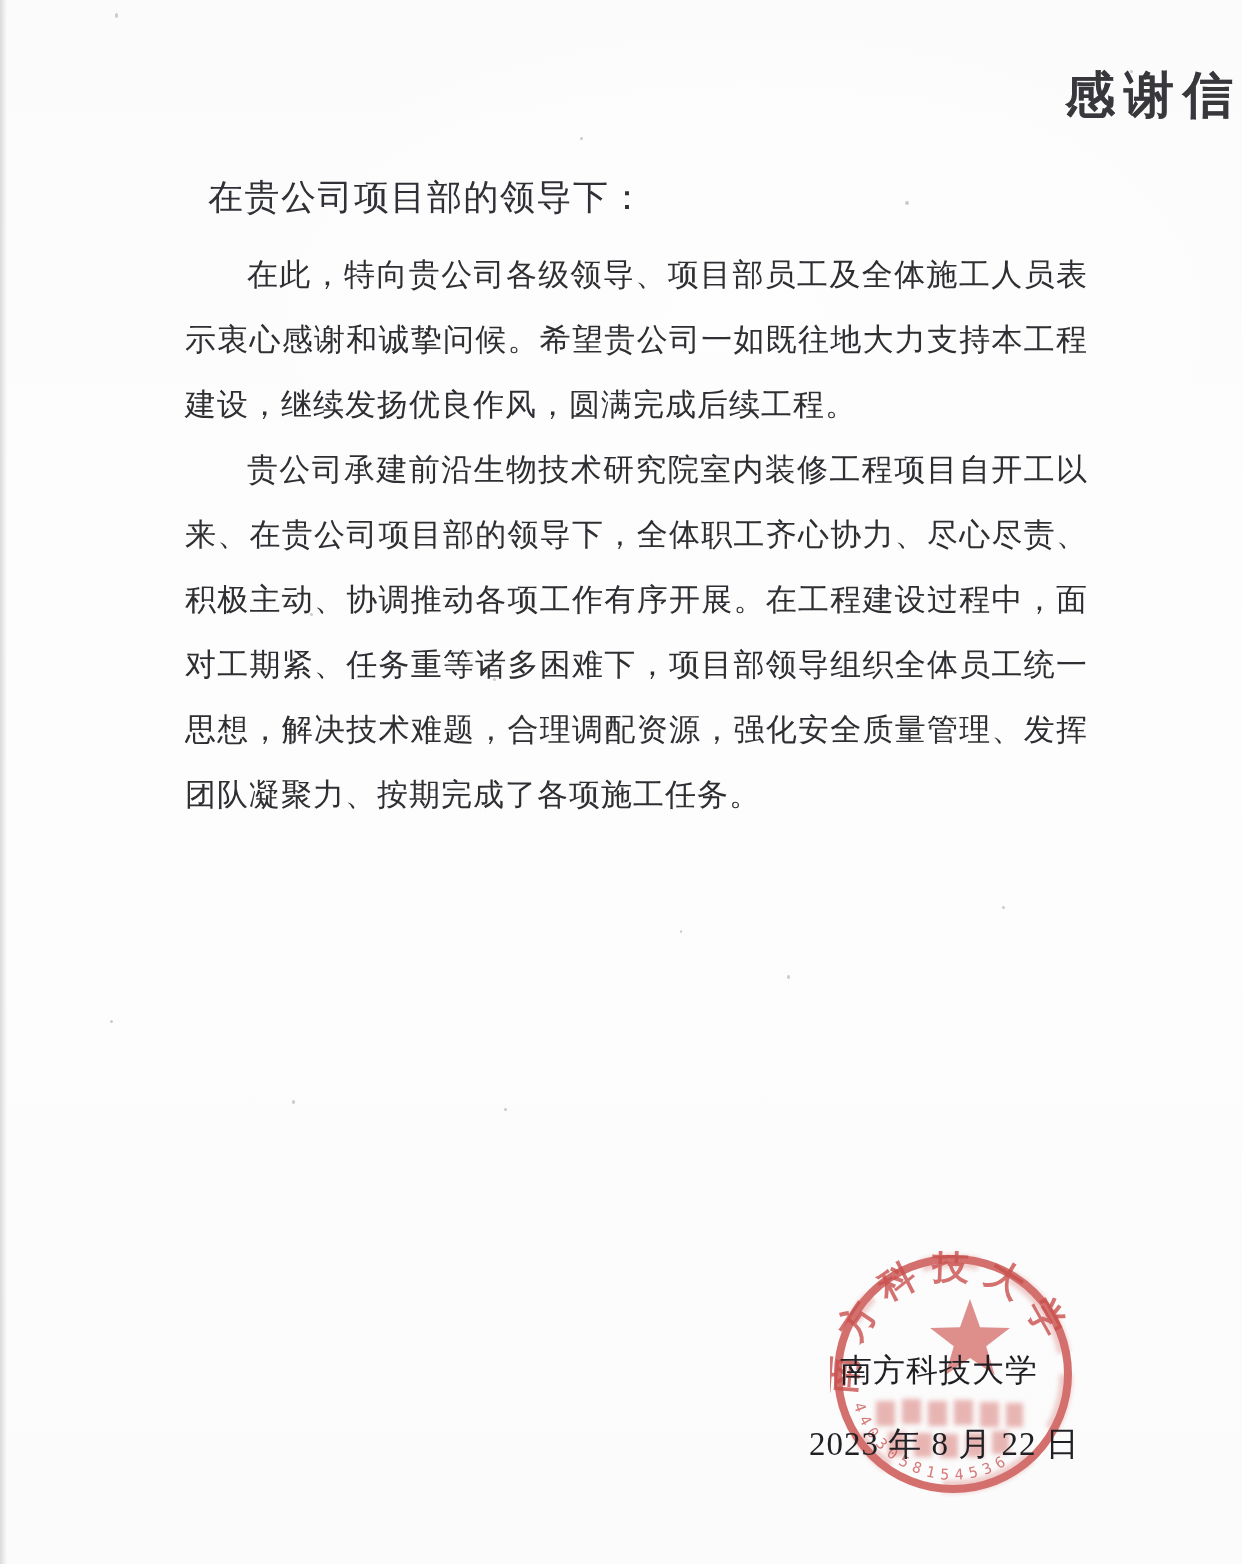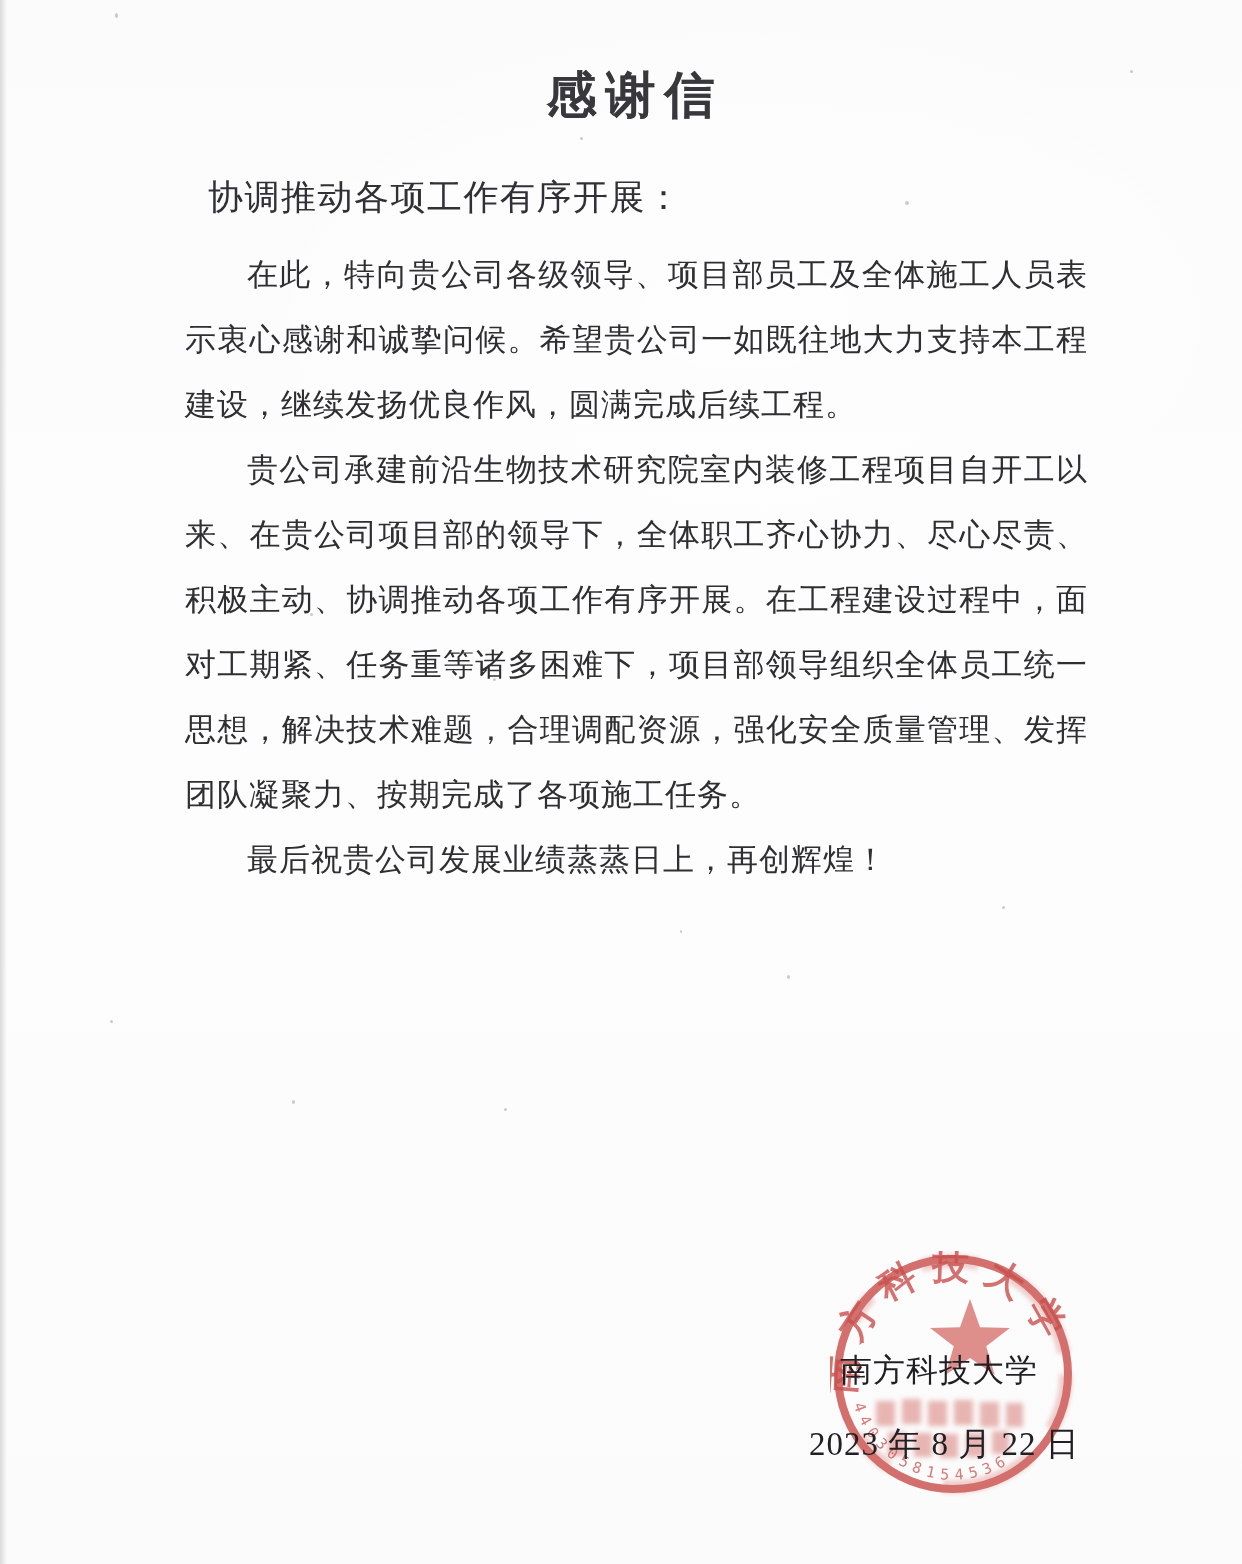--- a/index.html
+++ b/index.html
@@ -15,21 +15,21 @@
   }
 
   
   .edge-strip {
     position:absolute; left:0; top:0; width:7px; height:100%;
     background:linear-gradient(90deg,#d2d2d2, #e9e9e9 55%, rgba(233,233,233,0));
     opacity:.8;
   }
 
   .doc-title {
-    position:absolute; top:62px; left:0; width:100%; text-align:center;
+    position:absolute; top:62px; left:0; width:100%; text-align:right;
     font-size:50px; font-weight:700; color:#38383c; letter-spacing:9px;
     text-indent:28px; 
     text-shadow:0 0 .6px rgba(56,56,60,.55);
   }
 
   .salutation {
     position:absolute; top:174px; left:208px;
     font-size:35px; color:#303036; letter-spacing:1.5px;
   }
 
@@ -70,26 +70,25 @@
 </style>
 </head>
 <body>
 
 <div class="page">
 
   <div class="edge-strip"></div>
 
   <div class="doc-title">感谢信</div>
 
-  <div class="salutation">协调推动各项工作有序开展：</div>
+  <div class="salutation">在贵公司项目部的领导下：</div>
 
   <div class="body-text">
     <p>在此，特向贵公司各级领导、项目部员工及全体施工人员表示衷心感谢和诚挚问候。希望贵公司一如既往地大力支持本工程建设，继续发扬优良作风，圆满完成后续工程。</p>
     <p>贵公司承建前沿生物技术研究院室内装修工程项目自开工以来、在贵公司项目部的领导下，全体职工齐心协力、尽心尽责、积极主动、协调推动各项工作有序开展。在工程建设过程中，面对工期紧、任务重等诸多困难下，项目部领导组织全体员工统一思想，解决技术难题，合理调配资源，强化安全质量管理、发挥团队凝聚力、按期完成了各项施工任务。</p>
-    <p>最后祝贵公司发展业绩蒸蒸日上，再创辉煌！</p>
   </div>
 
   <div class="seal">
     <svg viewBox="0 0 246 246" aria-hidden="true">
       <defs>
         <path id="arcTop" d="M 28 150 A 98 98 0 1 1 218 150"></path>
         <path id="arcBottom" d="M 21 140 A 103 103 0 0 0 225 140"></path>
       </defs>
 
       <circle class="ring" cx="123" cy="123" r="115"></circle>

